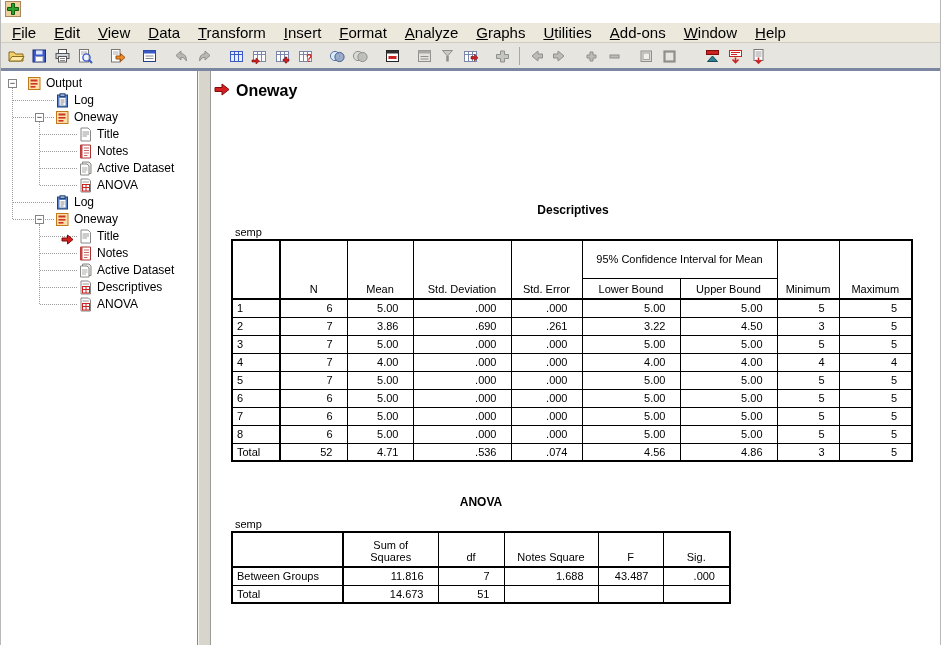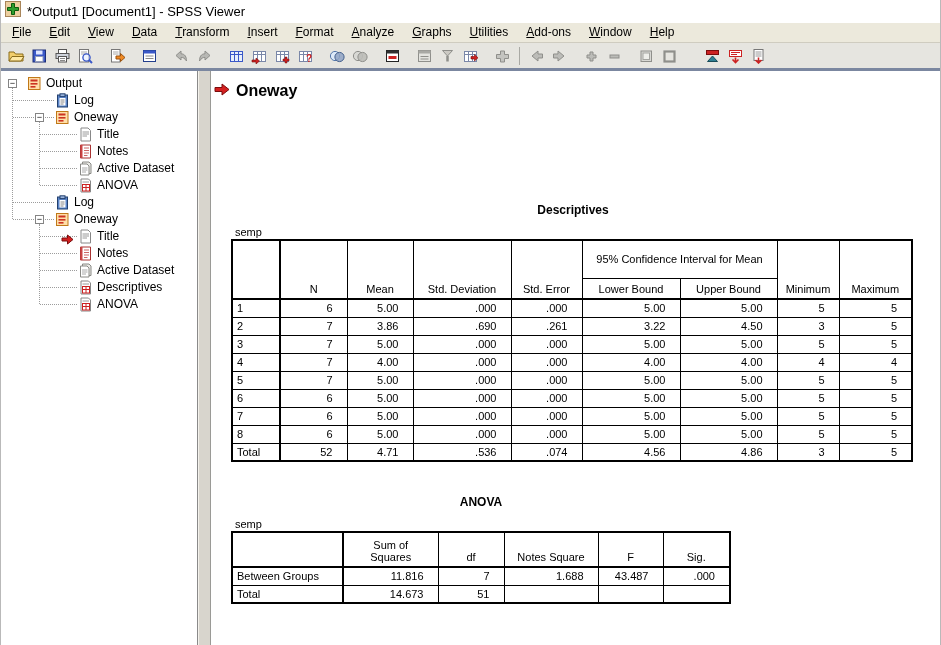--- a/index.html
+++ b/index.html
@@ -5,21 +5,21 @@
   * { box-sizing: border-box; margin: 0; padding: 0; }
   html,body { width: 941px; height: 645px; }
   body { font-family: "Liberation Sans", sans-serif; background: #fff; overflow: hidden; }
   .window { width: 941px; height: 645px; display: flex; flex-direction: column; border-left: 1px solid #b9b9b9; border-right: 1px solid #b9b9b9; }
 
   
   .titlebar { height: 22px; background: #ffffff; display: flex; align-items: center; padding-left: 4px; gap: 6px; flex: 0 0 auto; }
   .titlebar .title { font-size: 13px; color: #000; }
 
   
-  .menubar { height: 21px; background: #ece9dc; border-top: 1px solid #fff; border-bottom: 1px solid #cfccc0; display: flex; align-items: center; font-size: 12px; flex: 0 0 auto; padding-left: 2px; }
+  .menubar { height: 21px; background: #ece9dc; border-top: 1px solid #fff; border-bottom: 1px solid #cfccc0; display: flex; align-items: center; font-size: 15px; flex: 0 0 auto; padding-left: 2px; }
   .menu-item { padding: 2px 9px 3px 9px; color: #000; display: inline-block; }
   .menu-item::first-letter { text-decoration: underline; }
 
   
   .toolbar { height: 28px; background: #e6e5e0; display: flex; align-items: center; padding: 0 4px; flex: 0 0 auto; border-bottom: 3px solid #7b87a0; }
   .tbtn { width: 23px; height: 22px; display: flex; align-items: center; justify-content: center; flex: 0 0 auto; }
   .tsep { width: 1px; height: 18px; background: #a9a9a4; margin: 0 5px; flex: 0 0 auto; }
 
   
   .main { flex: 1 1 auto; display: flex; min-height: 0; }
@@ -60,21 +60,20 @@
 
 <div class="window">
 
   <div class="titlebar">
     <span>
       <svg width="16" height="16" viewBox="0 0 16 16">
           <rect x="0.5" y="0.5" width="15" height="15" fill="#eccf9f" stroke="#a8855a"></rect>
           <path d="M6.5,2.5 h3 v4 h4 v3 h-4 v4 h-3 v-4 h-4 v-3 h4 z" fill="#2e9e2e" stroke="#0c5c0c"></path>
         </svg>
     </span>
-    <span class="title">*Output1 [Document1] - SPSS Viewer</span>
   </div>
 
   <div class="menubar" id="menubar">
       <span class="menu-item">File</span>
       <span class="menu-item">Edit</span>
       <span class="menu-item">View</span>
       <span class="menu-item">Data</span>
       <span class="menu-item">Transform</span>
       <span class="menu-item">Insert</span>
       <span class="menu-item">Format</span>

